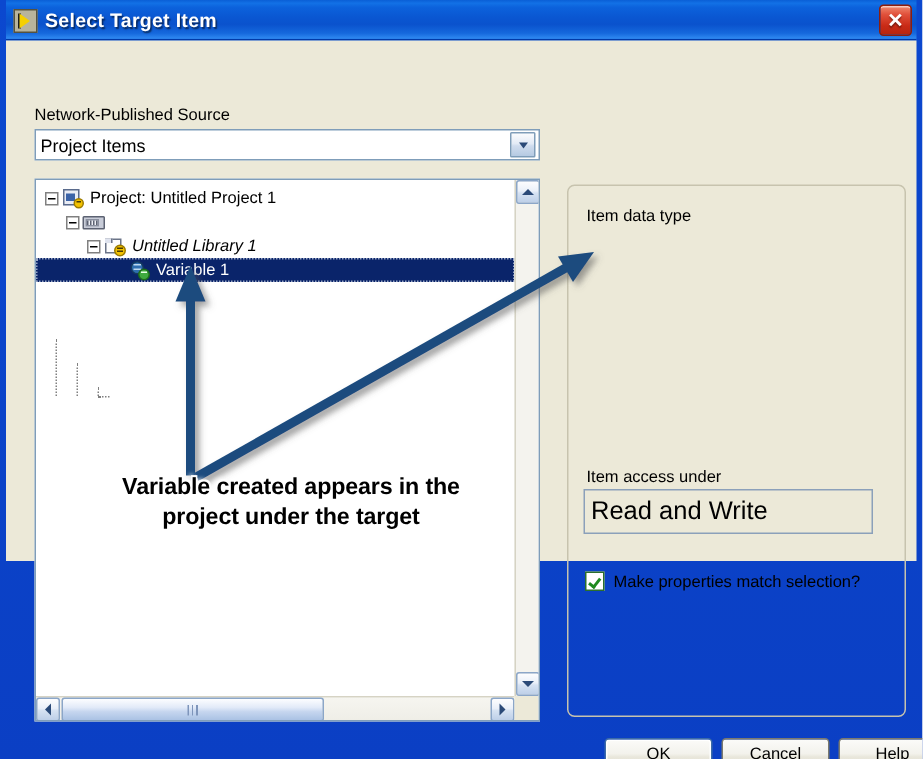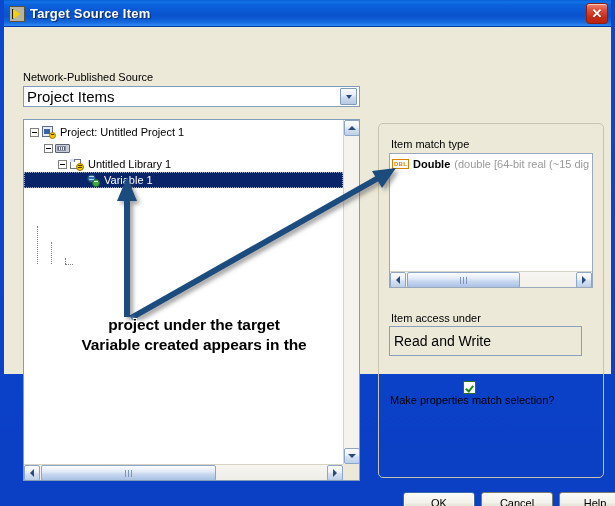--- a/index.html
+++ b/index.html
@@ -121,21 +121,21 @@
     width: 337px;
     height: 21px;
     background: #ffffff;
     border: 1px solid #7f9db9;
     box-sizing: border-box;
     display: flex;
     align-items: center;
     cursor: pointer;
   }
   #combo .combo-val {
-    font-size: 15px;
+    font-size: 12px;
     color: #000;
     padding-left: 3px;
     flex: 1 1 auto;
     white-space: nowrap;
     overflow: hidden;
   }
   #combo .combo-btn {
     width: 17px;
     height: 17px;
     margin-right: 2px;
@@ -378,34 +378,33 @@
     top: 299px;
     width: 193px;
     height: 30px;
     background: #ece9d8;
     border: 1px solid #8ba0ba;
     box-sizing: border-box;
     display: flex;
     align-items: center;
   }
   #acc-val {
-    font-size: 14px;
+    font-size: 17px;
     color: #000;
     padding-left: 4px;
   }
 
   
   #chk-row {
     position: absolute;
     left: 386px;
     top: 354px;
     display: flex;
     align-items: center;
     cursor: pointer;
-    flex-direction: column;
   }
   .cbx {
     width: 13px; height: 13px;
     background: #ffffff;
     border: 1px solid #2b6f2b;
     box-sizing: border-box;
     position: relative;
     flex: 0 0 auto;
     margin-right: 6px;
   }
@@ -471,21 +470,21 @@
 </head>
 <body>
 
 <div id="window">
 
   <div id="titlebar">
     <div class="tb-icon">
       <i class="i2"></i>
         <i class="i1"></i>
     </div>
-    <div class="tb-title">Target Source Item</div>
+    <div class="tb-title">Select Target Item</div>
     <div id="close-btn">
       <span>✕</span>
     </div>
   </div>
 
   <div id="client">
 
     <div class="lbl" style="left:19px; top:44px;">Network-Published Source</div>
     <div id="combo">
       <div class="combo-val">Project Items</div>
@@ -513,21 +512,21 @@
           </div>
           <div class="trow" style="top: 20px; left: 20px;">
             <span class="exp"></span>
             <span class="tico ico-tgt">
               <b class="p1"></b>
               <b class="p2"></b>
               <b class="p3"></b>
               <b class="p4"></b>
             </span>
           </div>
-          <div class="trow" style="top: 36px; left: 34px;">
+          <div class="trow" style="top: 36px; left: 34px; font-style: italic;">
             <span class="exp"></span>
             <span class="tico ico-lib">
               <b class="p1"></b>
               <b class="p2"></b>
               <b class="p3"></b>
               <b class="p4"></b>
             </span>
             <span>Untitled Library 1</span>
           </div>
           <div class="trow sel" style="top: 52px; padding-left: 48px;">
@@ -558,42 +557,22 @@
           </div>
         <div class="sb-btn" style="right:0; top:0;">
             <span class="g right"></span>
           </div>
       </div>
       <div class="sb-corner"></div>
     </div>
 
     <div id="group"></div>
 
-    <div class="lbl" style="left:387px; top:111px;">Item match type</div>
-
-    <div id="dt-box">
-      <div id="dt-row">
-        <span class="dbl-ico">
-            <span>DBL</span>
-          </span>
-        <span id="dt-name">Double</span>
-        <span id="dt-desc">(double [64-bit real (~15 dig</span>
-      </div>
-      <div id="dt-sb">
-        <div class="sb-btn" style="left:0; top:0;">
-            <span class="g left"></span>
-          </div>
-        <div class="sb-thumb" style="left:17px; top:0; width:113px; height:16px;">
-            <span class="grip h"></span>
-          </div>
-        <div class="sb-btn" style="right:0; top:0;">
-            <span class="g right"></span>
-          </div>
-      </div>
-    </div>
+    <div class="lbl" style="left:387px; top:111px;">Item data type</div>
+
 
     <div class="lbl" style="left:387px; top:285px;">Item access under</div>
     <div id="acc-box">
       <span id="acc-val">Read and Write</span>
     </div>
 
     <div id="chk-row">
       <span class="cbx"></span>
       <span id="chk-lbl">Make properties match selection?</span>
     </div>
@@ -612,18 +591,18 @@
 
         <path d="M123,290 L123,167" stroke="#1b4b7e" stroke-width="6" fill="none"></path>
         <path d="M123,150 L133,174 L113,174 Z" fill="#1b4b7e"></path>
 
         <path d="M127,291 L376,150" stroke="#1b4b7e" stroke-width="6" fill="none"></path>
         <path d="M392,141 L368,144 L378,161 Z" fill="#1b4b7e"></path>
       </g>
     </svg>
 
     <div id="anno">
+      <div>Variable created appears in the</div>
       <div>project under the target</div>
-      <div>Variable created appears in the</div>
     </div>
 
   </div>
 </div>
 
 </body></html>

